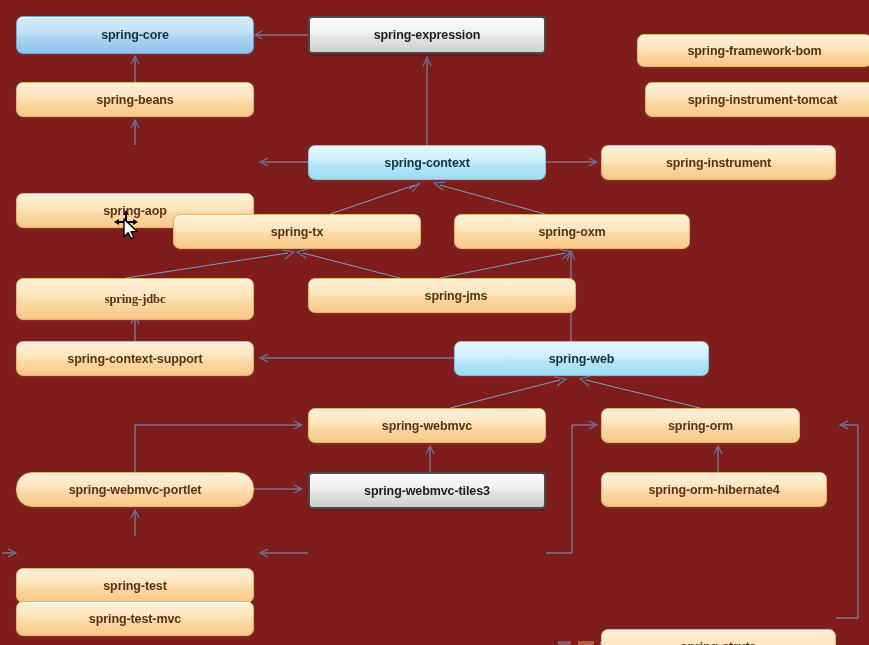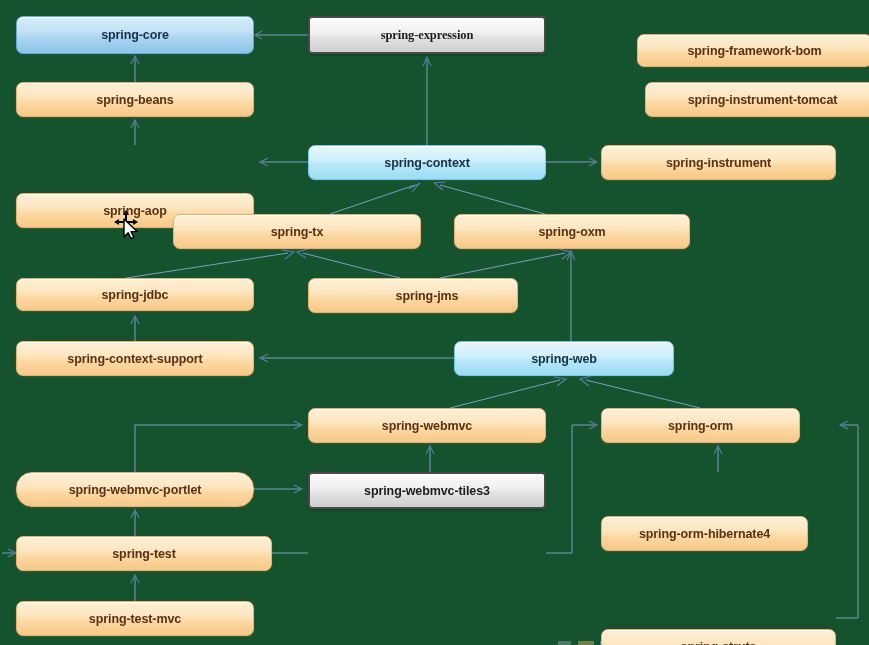--- a/index.html
+++ b/index.html
@@ -8,21 +8,21 @@
     padding: 0;
     background: #ffffff;
   }
   body {
     font-family: "Liberation Sans", sans-serif;
   }
   #diagram-root {
     position: relative;
     width: 869px;
     height: 645px;
-    background: #14532d;
+    background: #7f1d1d;
     overflow: hidden;
   }
   #edge-layer {
     position: absolute;
     left: 0;
     top: 0;
     width: 869px;
     height: 645px;
     pointer-events: none;
   }
@@ -192,57 +192,57 @@
 
       <path class="edge-line" d="M2,553 L14,553"></path>
       <path class="edge-head" d="M8,549 L16,553 L8,557"></path>
 
       <path class="edge-line" d="M718,636 L718,644"></path>
     </g>
   </svg>
 
   <div class="node blue-strong" style="left:16px;top:16px;width:238px;height:38px;">spring-core</div>
 
-  <div class="node gray" style="left:308px;top:16px;width:238px;height:38px;font-family:Liberation Serif, serif;">spring-expression</div>
+  <div class="node gray" style="left:308px;top:16px;width:238px;height:38px;">spring-expression</div>
 
   <div class="node orange" style="left:601px;top:34px;width:235px;height:33px;margin-left:36px;">spring-framework-bom</div>
 
   <div class="node orange" style="left:16px;top:82px;width:238px;height:35px;">spring-beans</div>
 
   <div class="node orange" style="left:601px;top:82px;width:235px;height:35px;margin-left:44px;">spring-instrument-tomcat</div>
 
   <div class="node orange" style="left:16px;top:145px;width:238px;height:35px;margin-top:48px;">spring-aop</div>
 
   <div class="node blue" style="left:308px;top:145px;width:238px;height:35px;">spring-context</div>
 
   <div class="node orange" style="left:601px;top:145px;width:235px;height:35px;">spring-instrument</div>
 
   <div class="node orange" style="left:173px;top:214px;width:248px;height:35px;">spring-tx</div>
 
   <div class="node orange" style="left:454px;top:214px;width:236px;height:35px;">spring-oxm</div>
 
-  <div class="node orange" style="left:16px;top:278px;width:238px;height:33px;">spring-jdbc</div>
-
-  <div class="node orange" style="left:308px;top:278px;width:210px;height:35px;padding-left:28px;">spring-jms</div>
+  <div class="node orange" style="left:16px;top:278px;width:238px;height:42px;font-family:Liberation Serif, serif;">spring-jdbc</div>
+
+  <div class="node orange" style="left:308px;top:278px;width:268px;height:35px;padding-left:28px;">spring-jms</div>
 
   <div class="node orange" style="left:16px;top:341px;width:238px;height:35px;">spring-context-support</div>
 
-  <div class="node blue" style="left:454px;top:341px;width:220px;height:35px;">spring-web</div>
+  <div class="node blue" style="left:454px;top:341px;width:255px;height:35px;">spring-web</div>
 
   <div class="node orange" style="left:308px;top:408px;width:238px;height:35px;">spring-webmvc</div>
 
   <div class="node orange" style="left:601px;top:408px;width:199px;height:35px;">spring-orm</div>
 
   <div class="node orange" style="left:16px;top:472px;width:238px;height:35px;border-radius:16px;">spring-webmvc-portlet</div>
 
   <div class="node gray" style="left:308px;top:472px;width:238px;height:37px;">spring-webmvc-tiles3</div>
 
-  <div class="node orange" style="left:601px;top:472px;width:207px;height:35px;margin-top:44px;">spring-orm-hibernate4</div>
-
-  <div class="node orange" style="left:16px;top:536px;width:256px;height:35px;">spring-test</div>
+  <div class="node orange" style="left:601px;top:472px;width:226px;height:35px;">spring-orm-hibernate4</div>
+
+  <div class="node orange" style="left:16px;top:568px;width:238px;height:35px;">spring-test</div>
 
 
   <div class="node orange" style="left:16px;top:601px;width:238px;height:35px;">spring-test-mvc</div>
 
   <div class="node orange" style="left:601px;top:601px;width:235px;height:35px;margin-top:28px;">spring-struts</div>
 
   <svg id="legend-strip" viewBox="0 0 869 8" xmlns="http://www.w3.org/2000/svg">
     <rect x="558" y="4" width="13" height="6" fill="#9aa6b8"></rect>
     <rect x="578" y="4" width="16" height="6" fill="#e8b173"></rect>
     <rect x="600" y="4" width="16" height="6" fill="#a9d4f0"></rect>

